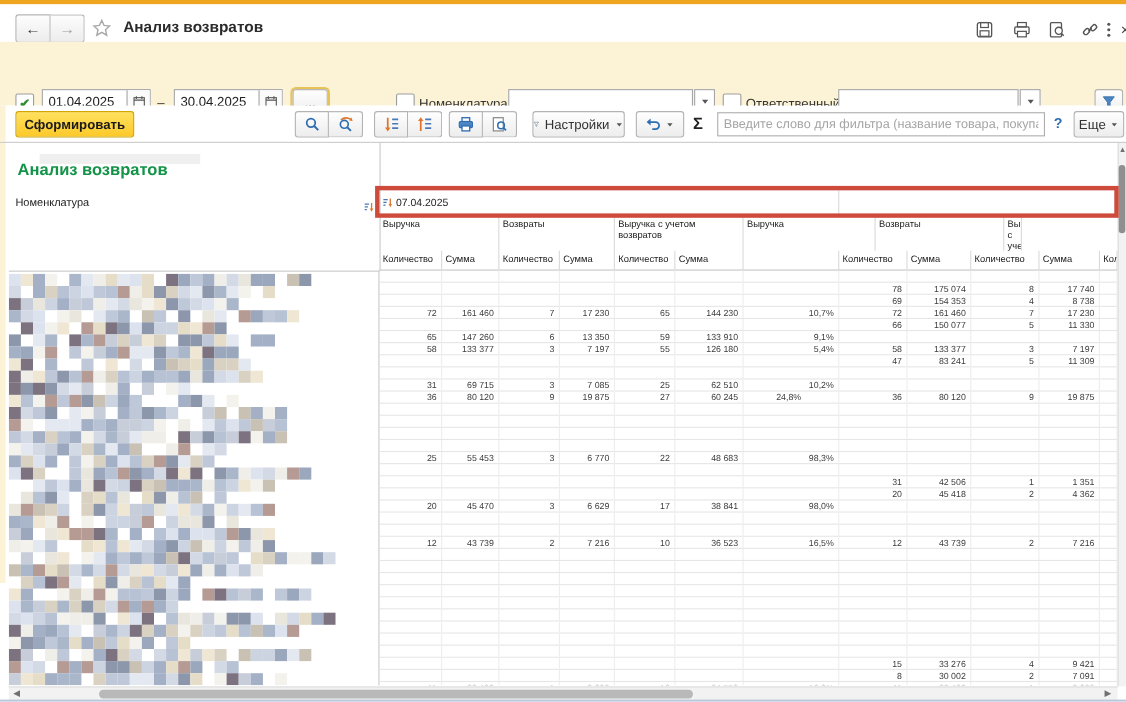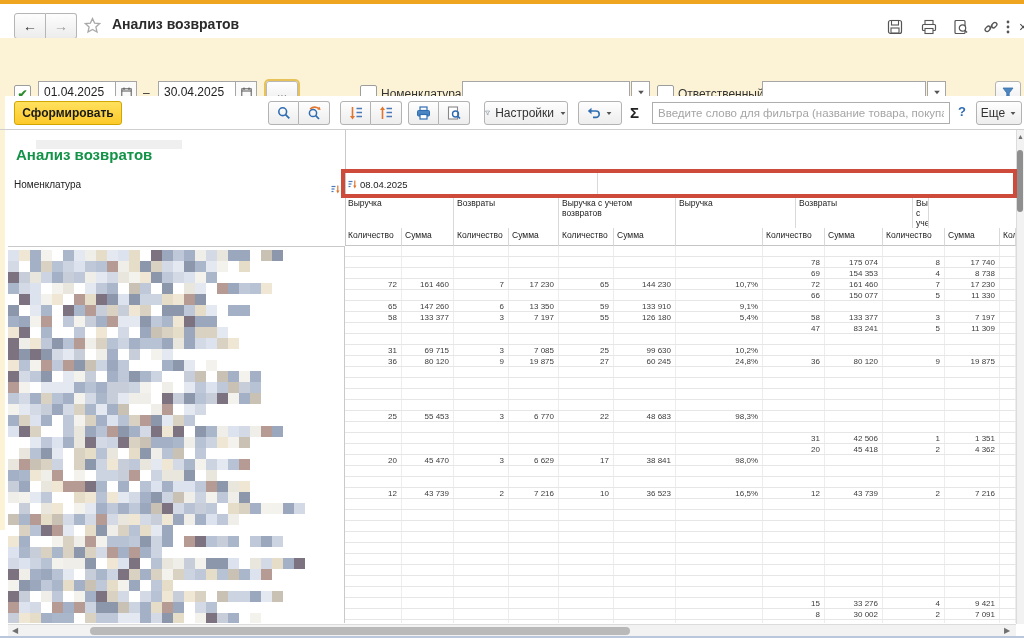--- a/index.html
+++ b/index.html
@@ -294,31 +294,31 @@
       </g>
       <line x1="6.8" y1="0.5" x2="6.8" y2="6" stroke="#e0762e" stroke-width="1.2"></line>
       <polygon points="5.2,5.5 8.4,5.5 6.8,8.5" fill="#e0762e"></polygon>
     </svg>
 </div>
 <div class="abs vline" style="left:345px;top:130px;height:116px;"></div>
 <div class="abs hline" style="left:0;top:129px;width:1024px;"></div>
 <div class="abs hline" style="left:345px;top:172px;width:671px;background:#d9d9d9;"></div>
 
 <div class="hdr-row" id="date-row" style="top:173px;height:23px;">
-    <div class="datecell" style="width: 253px;">
+    <div class="datecell" style="width: 418px;">
       <svg width="9" height="9" viewBox="0 0 9 9">
         <g stroke="#4a78b8" stroke-width="1.2">
           <line x1="0.5" y1="1.5" x2="4.5" y2="1.5"></line>
           <line x1="0.5" y1="4" x2="3.5" y2="4"></line>
           <line x1="0.5" y1="6.5" x2="2.5" y2="6.5"></line>
         </g>
         <line x1="6.8" y1="0.5" x2="6.8" y2="6" stroke="#e0762e" stroke-width="1.2"></line>
         <polygon points="5.2,5.5 8.4,5.5 6.8,8.5" fill="#e0762e"></polygon>
       </svg>
-      <span>08.04.2025</span>
+      <span>07.04.2025</span>
     </div>
   </div>
 <div class="hdr-row" id="group-row" style="top:196px;height:32px;">
     <div class="hcell" style="width: 109px;">Выручка</div>
     <div class="hcell" style="width: 105px;">Возвраты</div>
     <div class="hcell" style="width: 117px;">Выручка с учетом возвратов</div>
     <div class="hcell" style="width: 120px;">Выручка</div>
     <div class="hcell" style="width: 117px;">Возвраты</div>
     <div class="hcell" style="width: 16px;">Выручка с учетом возвратов</div>
   </div>
@@ -500,36 +500,36 @@
       <div class="dcell" style="width: 62px;"></div>
       <div class="dcell" style="width: 55px;"></div>
       <div class="dcell" style="width: 16px;"></div>
     </div>
     <div class="drow">
       <div class="dcell" style="width: 57px;">31</div>
       <div class="dcell" style="width: 52px;">69 715</div>
       <div class="dcell" style="width: 55px;">3</div>
       <div class="dcell" style="width: 50px;">7 085</div>
       <div class="dcell" style="width: 55px;">25</div>
-      <div class="dcell" style="width: 62px;">99 630</div>
+      <div class="dcell" style="width: 62px;">62 510</div>
       <div class="dcell" style="width: 87px;">10,2%</div>
       <div class="dcell" style="width: 62px;"></div>
       <div class="dcell" style="width: 58px;"></div>
       <div class="dcell" style="width: 62px;"></div>
       <div class="dcell" style="width: 55px;"></div>
       <div class="dcell" style="width: 16px;"></div>
     </div>
     <div class="drow">
       <div class="dcell" style="width: 57px;">36</div>
       <div class="dcell" style="width: 52px;">80 120</div>
       <div class="dcell" style="width: 55px;">9</div>
       <div class="dcell" style="width: 50px;">19 875</div>
       <div class="dcell" style="width: 55px;">27</div>
       <div class="dcell" style="width: 62px;">60 245</div>
-      <div class="dcell" style="width: 87px;">24,8%</div>
+      <div class="dcell" style="width: 87px; text-align: center;">24,8%</div>
       <div class="dcell" style="width: 62px;">36</div>
       <div class="dcell" style="width: 58px;">80 120</div>
       <div class="dcell" style="width: 62px;">9</div>
       <div class="dcell" style="width: 55px;">19 875</div>
       <div class="dcell" style="width: 16px;"></div>
     </div>
     <div class="drow">
       <div class="dcell" style="width: 57px;"></div>
       <div class="dcell" style="width: 52px;"></div>
       <div class="dcell" style="width: 55px;"></div>

